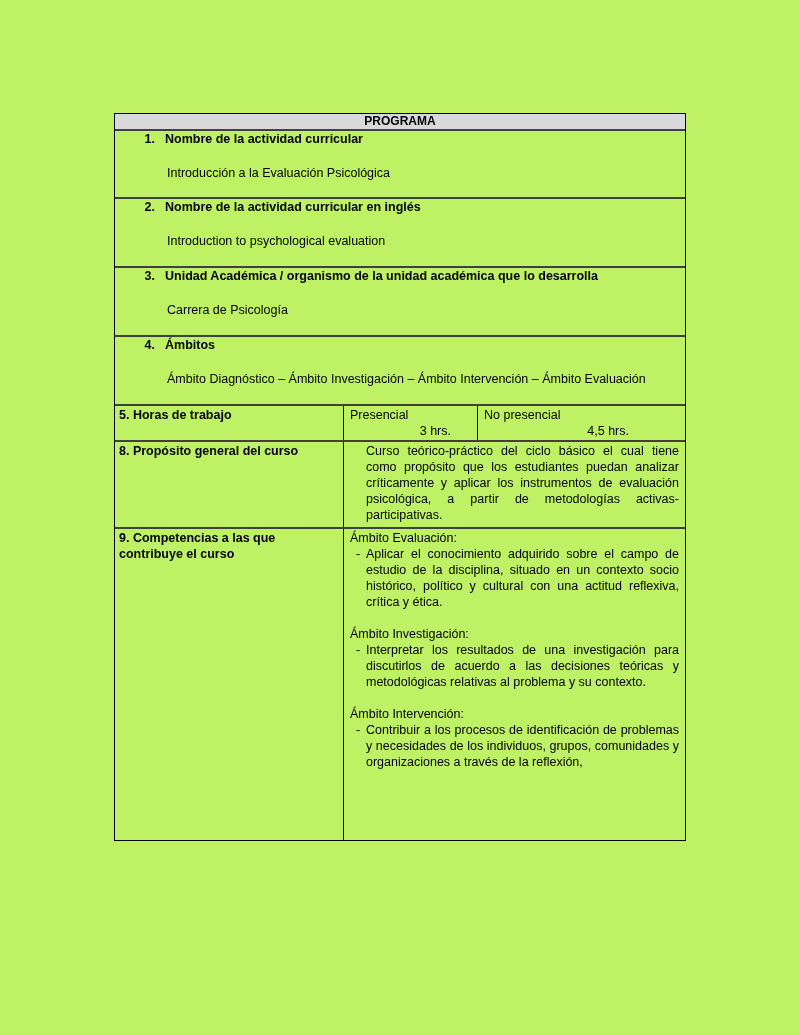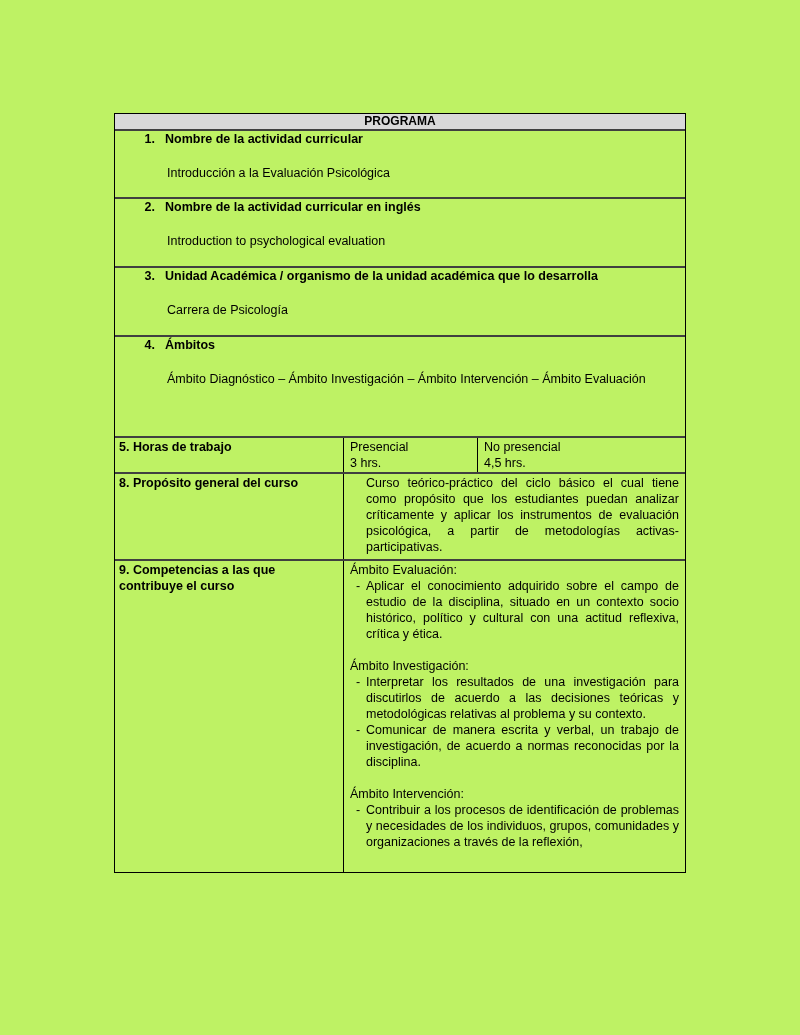--- a/index.html
+++ b/index.html
@@ -13,22 +13,22 @@
   .sec { padding: 0 4px; }
   .sec .t { font-weight: bold; padding-left: 10px; line-height: 17px; }
   .sec .t .n { display: inline-block; width: 26px; text-align: right; padding-right: 10px; }
   .sec .v { line-height: 17px; margin-top: 17px; margin-left: 48px; }
   .split { display: flex; }
   .lc { width: 229px; border-right: 1px solid #000; box-sizing: border-box; padding: 1px 4px; font-weight: bold; line-height: 16px; }
   .rc { flex: 1; padding: 1px 6px; line-height: 16px; box-sizing: border-box; }
   .sub { display: flex; flex: 1; }
   .sub .c1 { width: 134px; border-right: 1px solid #000; box-sizing: border-box; padding: 1px 6px; line-height: 16px; }
   .sub .c2 { flex: 1; padding: 1px 6px; line-height: 16px; }
-  .hrs { padding-right: 20px; }
-  .hrs2 { text-align: left; padding-right: 50px; }
+  .hrs { text-align: right; padding-right: 20px; }
+  .hrs2 { text-align: right; padding-right: 50px; }
   .just { text-align: justify; }
   .amb { margin: 0; }
   ul.dash { list-style: none; margin: 0; padding: 0; }
   ul.dash li { position: relative; padding-left: 16px; text-align: justify; }
   ul.dash li::before { content: "-"; position: absolute; left: 6px; }
   .gap { height: 16px; }
 </style>
 </head>
 <body>
 
@@ -52,21 +52,21 @@
     <div class="row sec" style="height:69px;">
       <div class="t"><span class="n">3.</span><span>Unidad Académica / organismo de la unidad académica que lo desarrolla</span></div>
       <div class="v">Carrera de Psicología</div>
     </div>
 
     <div class="row sec" style="height:69px;">
       <div class="t"><span class="n">4.</span><span>Ámbitos</span></div>
       <div class="v">Ámbito Diagnóstico – Ámbito Investigación – Ámbito Intervención – Ámbito Evaluación</div>
     </div>
 
-    <div class="row split" style="height:36px;margin-top:32px;">
+    <div class="row split" style="height:36px;">
       <div class="lc">5. Horas de trabajo</div>
       <div class="sub">
         <div class="c1">
           <div>Presencial</div>
           <div class="hrs">3 hrs.</div>
         </div>
         <div class="c2">
           <div>No presencial</div>
           <div class="hrs2">4,5 hrs.</div>
         </div>
@@ -84,21 +84,20 @@
       <div class="lc" style="padding-right:40px;">9. Competencias a las que contribuye el curso</div>
       <div class="rc">
         <p class="amb">Ámbito Evaluación:</p>
         <ul class="dash">
           <li>Aplicar el conocimiento adquirido sobre el campo de estudio de la disciplina, situado en un contexto socio histórico, político y cultural con una actitud reflexiva, crítica y ética.</li>
         </ul>
         <div class="gap"></div>
         <p class="amb">Ámbito Investigación:</p>
         <ul class="dash">
           <li>Interpretar los resultados de una investigación para discutirlos de acuerdo a las decisiones teóricas y metodológicas relativas al problema y su contexto.</li>
-          <li>Comunicar de manera escrita y verbal, un trabajo de investigación, de acuerdo a normas reconocidas por la disciplina.</li>
         </ul>
         <div class="gap"></div>
         <p class="amb">Ámbito Intervención:</p>
         <ul class="dash">
           <li>Contribuir a los procesos de identificación de problemas y necesidades de los individuos, grupos, comunidades y organizaciones a través de la reflexión,</li>
         </ul>
       </div>
     </div>
 
   </div>

